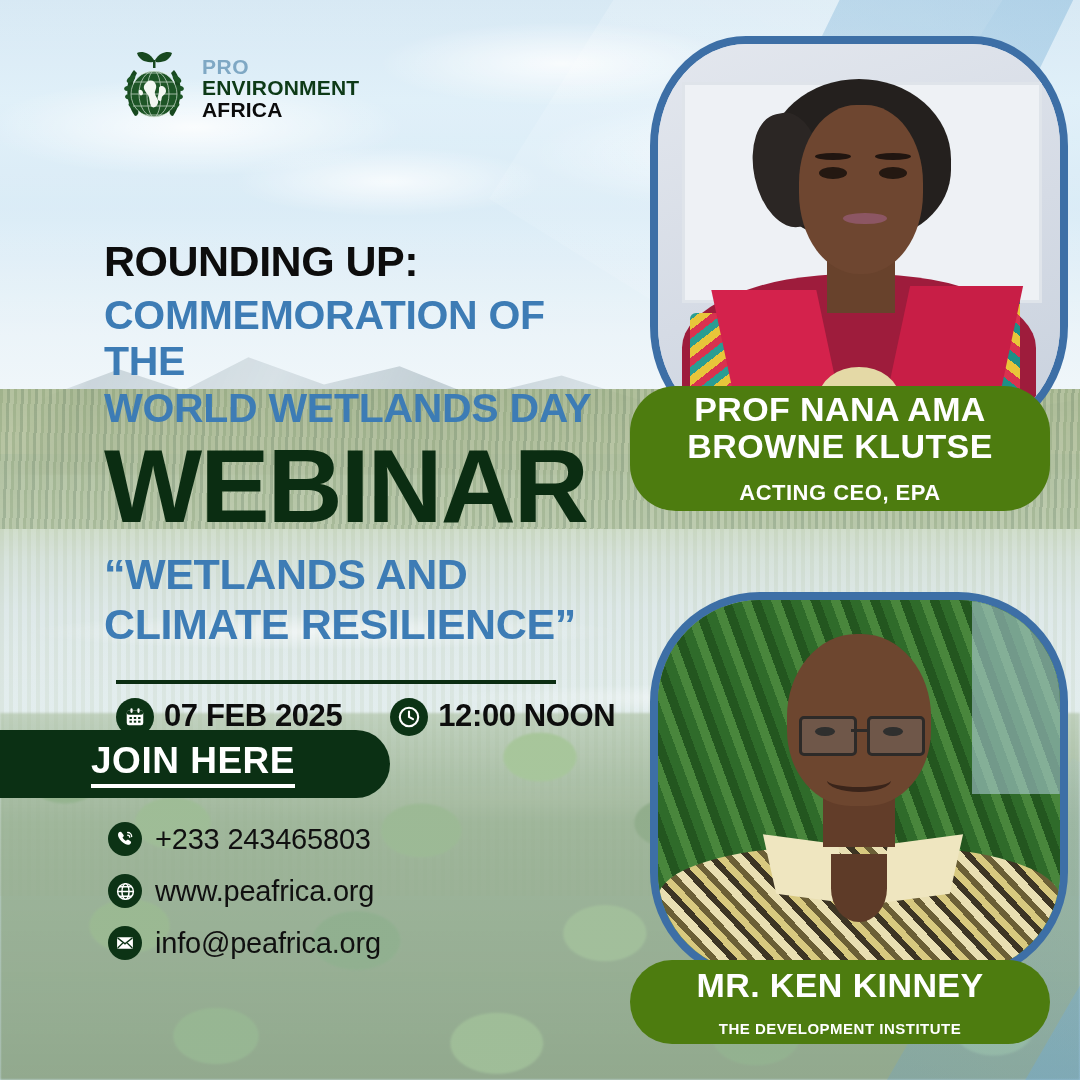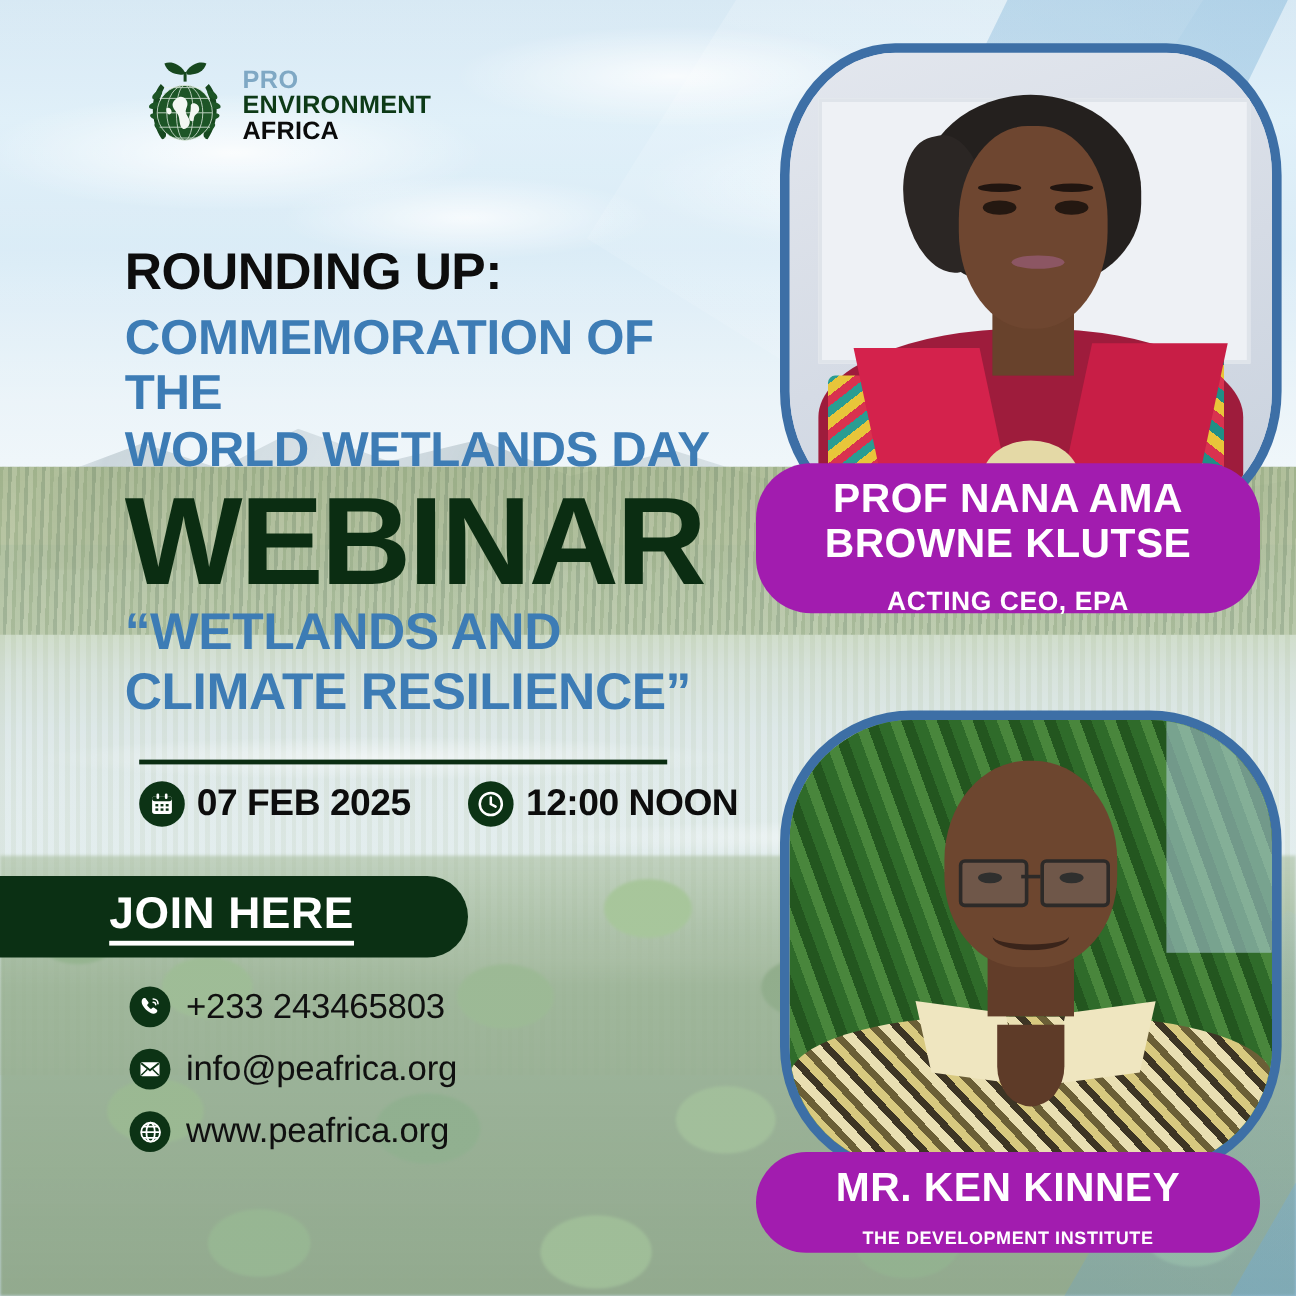--- a/index.html
+++ b/index.html
@@ -111,32 +111,32 @@
   .logo-mark{width:78px;height:84px;flex:none;}
   .logo-text{line-height:1.02;}
   .logo-text .l1{font-size:21px;font-weight:bold;color:#7fa8c4;letter-spacing:.5px;}
   .logo-text .l2{font-size:21px;font-weight:bold;color:#0d3a17;letter-spacing:.2px;}
   .logo-text .l3{font-size:21px;font-weight:bold;color:#0b0b0b;letter-spacing:.2px;}
 
   
   .left{position:absolute;left:104px;top:205px;width:530px;}
   .eyebrow{
     font-size:43px;font-weight:bold;color:#0d0d0d;letter-spacing:-.5px;
-    line-height:1.05;font-stretch:condensed;
+    line-height:1.05;font-stretch:condensed;margin-top:34px;
   }
   .subhead{
     margin-top:8px;font-size:41px;font-weight:bold;color:#3d7cb5;
     line-height:1.13;letter-spacing:-.3px;
   }
   .webinar{
     margin-top:6px;font-size:104px;font-weight:bold;color:#0b2d12;
     line-height:.95;letter-spacing:-2px;
   }
   .topic{
-    margin-top:1px;font-size:43px;font-weight:bold;color:#3d7cb5;
+    margin-top:14px;font-size:43px;font-weight:bold;color:#3d7cb5;
     line-height:1.16;letter-spacing:-.4px;
   }
 
   
   .rule{width:440px;height:4px;background:#0b2d12;margin:30px 0 14px 12px;}
   .meta{display:flex;align-items:center;gap:48px;margin-left:12px;}
   .meta-item{display:flex;align-items:flex-start;gap:10px;}
   .meta-ico{
     width:38px;height:38px;border-radius:50%;background:#0c3315;flex:none;
     display:flex;align-items:center;justify-content:center;color:#fff;
@@ -174,22 +174,22 @@
   }
   .photo.s1{
     left:0;top:0;width:418px;height:400px;
     border-radius:96px 96px 96px 96px / 110px 110px 110px 110px;
   }
   .photo.s2{
     left:0;top:0;width:418px;height:390px;
     border-radius:110px;
   }
   .nameplate{
-    position:absolute;background:#a21caf;border-radius:46px;
-    display:flex;flex-direction:column;align-items:center;justify-content:space-between;
+    position:absolute;background:#4d7c0f;border-radius:46px;
+    display:flex;flex-direction:column;align-items:center;justify-content:center;
     box-sizing:border-box;padding:12px 26px;
   }
   .np-name{
     color:#fff;font-weight:bold;text-align:center;line-height:1.1;letter-spacing:.4px;
   }
   .np-div{height:2px;background:#7b9a7f;margin:8px 0 7px;}
   .np-role{color:#fff;font-weight:bold;text-align:center;letter-spacing:.5px;}
 
   
   .spk1{left:650px;top:36px;}
@@ -362,40 +362,40 @@
         <svg width="20" height="20" viewBox="0 0 24 24" fill="#fff">
           <path d="M6.6 3.2c-.9 0-1.8.5-2.3 1.3-1 1.6-.8 3.7.2 5.7 1.6 3.2 4.6 6.2 7.8 7.8 2 1 4.1 1.2 5.7.2.8-.5 1.3-1.4 1.3-2.3 0-.5-.3-1-.7-1.3l-2.5-1.6c-.6-.4-1.5-.3-2 .3l-.9 1c-1.6-.9-3.3-2.6-4.2-4.2l1-.9c.6-.5.7-1.4.3-2L8.2 4.5c-.3-.8-.9-1.3-1.6-1.3z"></path>
           <path d="M15.2 3.4a.8.8 0 100 1.6 4 4 0 014 4 .8.8 0 101.6 0 5.6 5.6 0 00-5.6-5.6z"></path>
           <path d="M15.1 6.6a.75.75 0 100 1.5 1.9 1.9 0 011.9 1.9.75.75 0 101.5 0 3.4 3.4 0 00-3.4-3.4z"></path>
         </svg>
       </span>
       <span class="ctxt">+233 243465803</span>
     </div>
     <div class="crow">
       <span class="cico">
-        <svg width="20" height="20" viewBox="0 0 24 24">
-          <rect x="2.5" y="5" width="19" height="14" rx="1.6" fill="#fff"></rect>
-          <path d="M3.2 6 L12 13 L20.8 6" fill="none" stroke="#0c3315" stroke-width="1.9"></path>
-          <path d="M3.2 18 L9.4 12" fill="none" stroke="#0c3315" stroke-width="1.5"></path>
-          <path d="M20.8 18 L14.6 12" fill="none" stroke="#0c3315" stroke-width="1.5"></path>
-        </svg>
-      </span>
-      <span class="ctxt">info@peafrica.org</span>
-    </div>
-    <div class="crow">
-      <span class="cico">
         <svg width="21" height="21" viewBox="0 0 24 24" fill="none" stroke="#fff" stroke-width="1.7">
           <circle cx="12" cy="12" r="9"></circle>
           <ellipse cx="12" cy="12" rx="4" ry="9"></ellipse>
           <line x1="3" y1="12" x2="21" y2="12"></line>
           <path d="M4.8 6.6 H19.2"></path>
             <path d="M4.8 17.4 H19.2"></path>
         </svg>
       </span>
       <span class="ctxt">www.peafrica.org</span>
+    </div>
+    <div class="crow">
+      <span class="cico">
+        <svg width="20" height="20" viewBox="0 0 24 24">
+          <rect x="2.5" y="5" width="19" height="14" rx="1.6" fill="#fff"></rect>
+          <path d="M3.2 6 L12 13 L20.8 6" fill="none" stroke="#0c3315" stroke-width="1.9"></path>
+          <path d="M3.2 18 L9.4 12" fill="none" stroke="#0c3315" stroke-width="1.5"></path>
+          <path d="M20.8 18 L14.6 12" fill="none" stroke="#0c3315" stroke-width="1.5"></path>
+        </svg>
+      </span>
+      <span class="ctxt">info@peafrica.org</span>
     </div>
   </div>
 
   <div class="spk spk1">
     <div class="photo s1">
       <div class="p1-bgwall"></div>
       <div class="p1-board"></div>
       <div class="p1-jacket"></div>
       <div class="p1-printL"></div>
       <div class="p1-print"></div>

